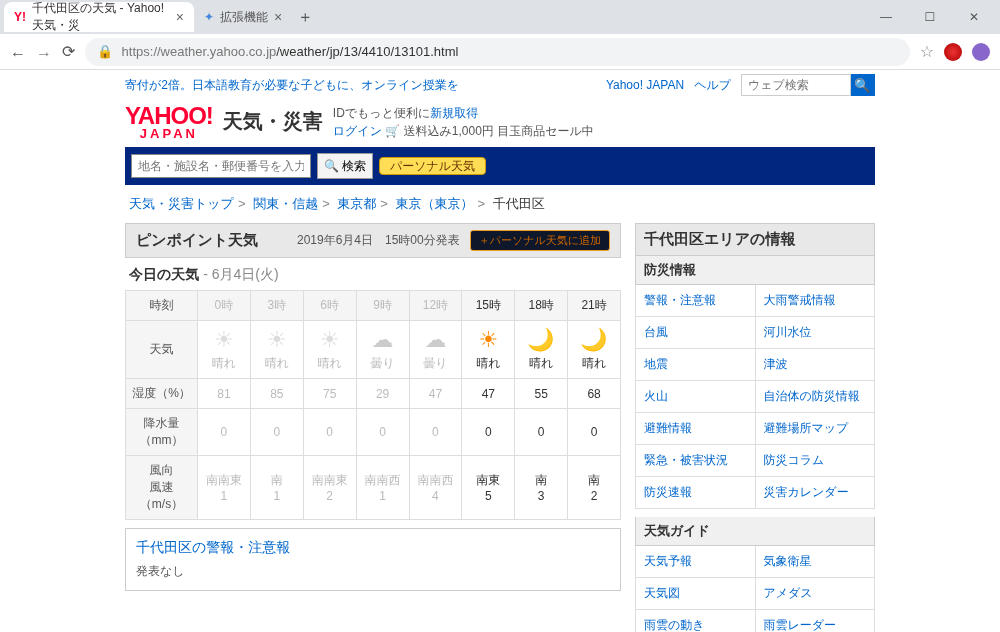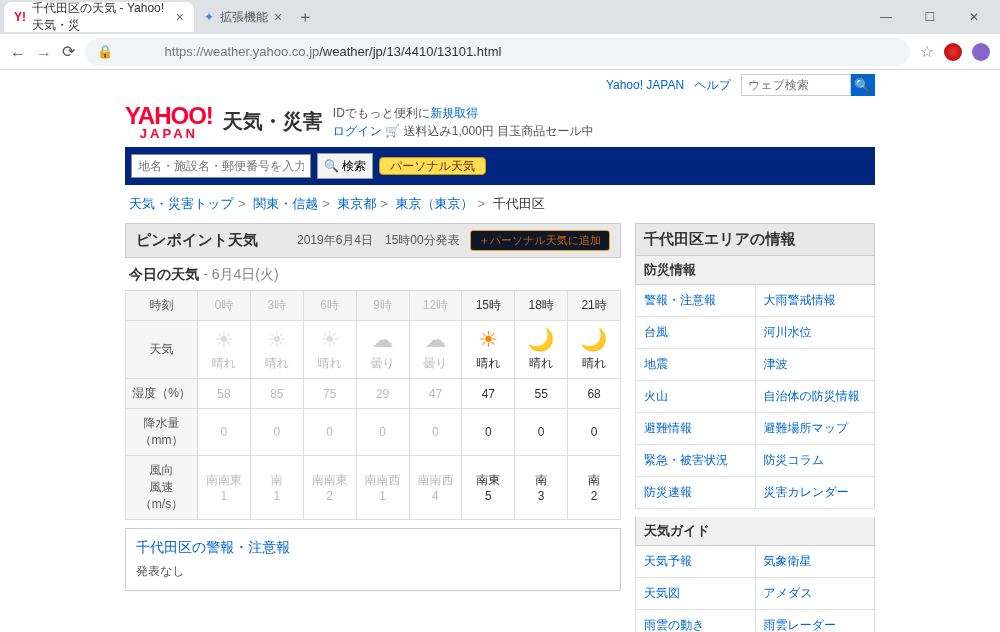--- a/index.html
+++ b/index.html
@@ -10,21 +10,21 @@
 .tab.active { background: #fff; color: #333; }
 .tab-close { color: #666; font-size: 14px; cursor: pointer; }
 .newtab { width: 26px; height: 26px; display: flex; align-items: center; justify-content: center; color: #555; cursor: pointer; font-size: 16px; }
 .win-ctrl { margin-left: auto; display: flex; }
 .win-btn { width: 44px; height: 30px; display: flex; align-items: center; justify-content: center; color: #555; cursor: pointer; }
 .nav-bar { display: flex; align-items: center; gap: 10px; height: 36px; padding: 0 10px; background: #fff; border-bottom: 1px solid #ddd; }
 .nav-ico { color: #888; cursor: pointer; font-size: 16px; }
 .nav-ico.active { color: #555; }
 .addr { flex: 1; display: flex; align-items: center; gap: 8px; background: #f1f3f4; border-radius: 14px; height: 28px; padding: 0 12px; font-size: 13px; color: #555; }
 .addr-url { color: #333; }
-.addr-url .gray { color: #777; margin-left: 43px; }
+.addr-url .gray { color: #777; }
 .ext-ico { width: 18px; height: 18px; border-radius: 50%; }
 .page { width: 1000px; }
 .content-wrap { width: 750px; margin: 0 auto; }
 .topbar { display: flex; align-items: center; height: 26px; gap: 16px; padding-top: 4px; }
 .topbar a { color: #0066cc; text-decoration: none; font-size: 12px; }
 .topbar-r { margin-left: auto; display: flex; align-items: center; gap: 10px; }
 .websearch { display: flex; }
 .websearch input { width: 110px; height: 22px; border: 1px solid #ccc; padding: 0 6px; font-size: 12px; }
 .websearch button { width: 24px; height: 22px; background: #0066cc; border: none; color: #fff; cursor: pointer; }
 .logo-row { display: flex; align-items: center; gap: 10px; margin: 6px 0; }
@@ -102,20 +102,21 @@
     <span class="nav-ico">☆</span>
     <span class="ext-ico" style="background:radial-gradient(#e33,#a00)"></span>
     <span class="ext-ico" style="background:#8866cc"></span>
   </div>
 </div>
 
 <div class="page">
     <div class="content-wrap">
 
 <div class="topbar">
+  <a href="#">寄付が2倍。日本語教育が必要な子どもに、オンライン授業を</a>
   <div class="topbar-r">
     <a href="#">Yahoo! JAPAN</a>
     <a href="#">ヘルプ</a>
     <div class="websearch">
       <input type="text" placeholder="ウェブ検索" style="">
       <button>🔍</button>
     </div>
   </div>
 </div>
 
@@ -179,21 +180,21 @@
                 <td class="past"><span class="wicon sun past">☀</span>晴れ</td>
                 <td class="past"><span class="wicon sun past">☀</span>晴れ</td>
                 <td class="past"><span class="wicon cloud">☁</span>曇り</td>
                 <td class="past"><span class="wicon cloud">☁</span>曇り</td>
                 <td class="future"><span class="wicon sun">☀</span>晴れ</td>
                 <td class="future"><span class="wicon moon">🌙</span>晴れ</td>
                 <td class="future"><span class="wicon moon">🌙</span>晴れ</td>
               </tr>
               <tr>
                 <th>湿度（%）</th>
-                <td class="past">58</td>
+                <td class="past">81</td>
                 <td class="past">85</td>
                 <td class="past">75</td>
                 <td class="past">29</td>
                 <td class="past">47</td>
                 <td class="future">47</td>
                 <td class="future">55</td>
                 <td class="future">68</td>
               </tr>
               <tr>
                 <th>降水量（mm）</th>

